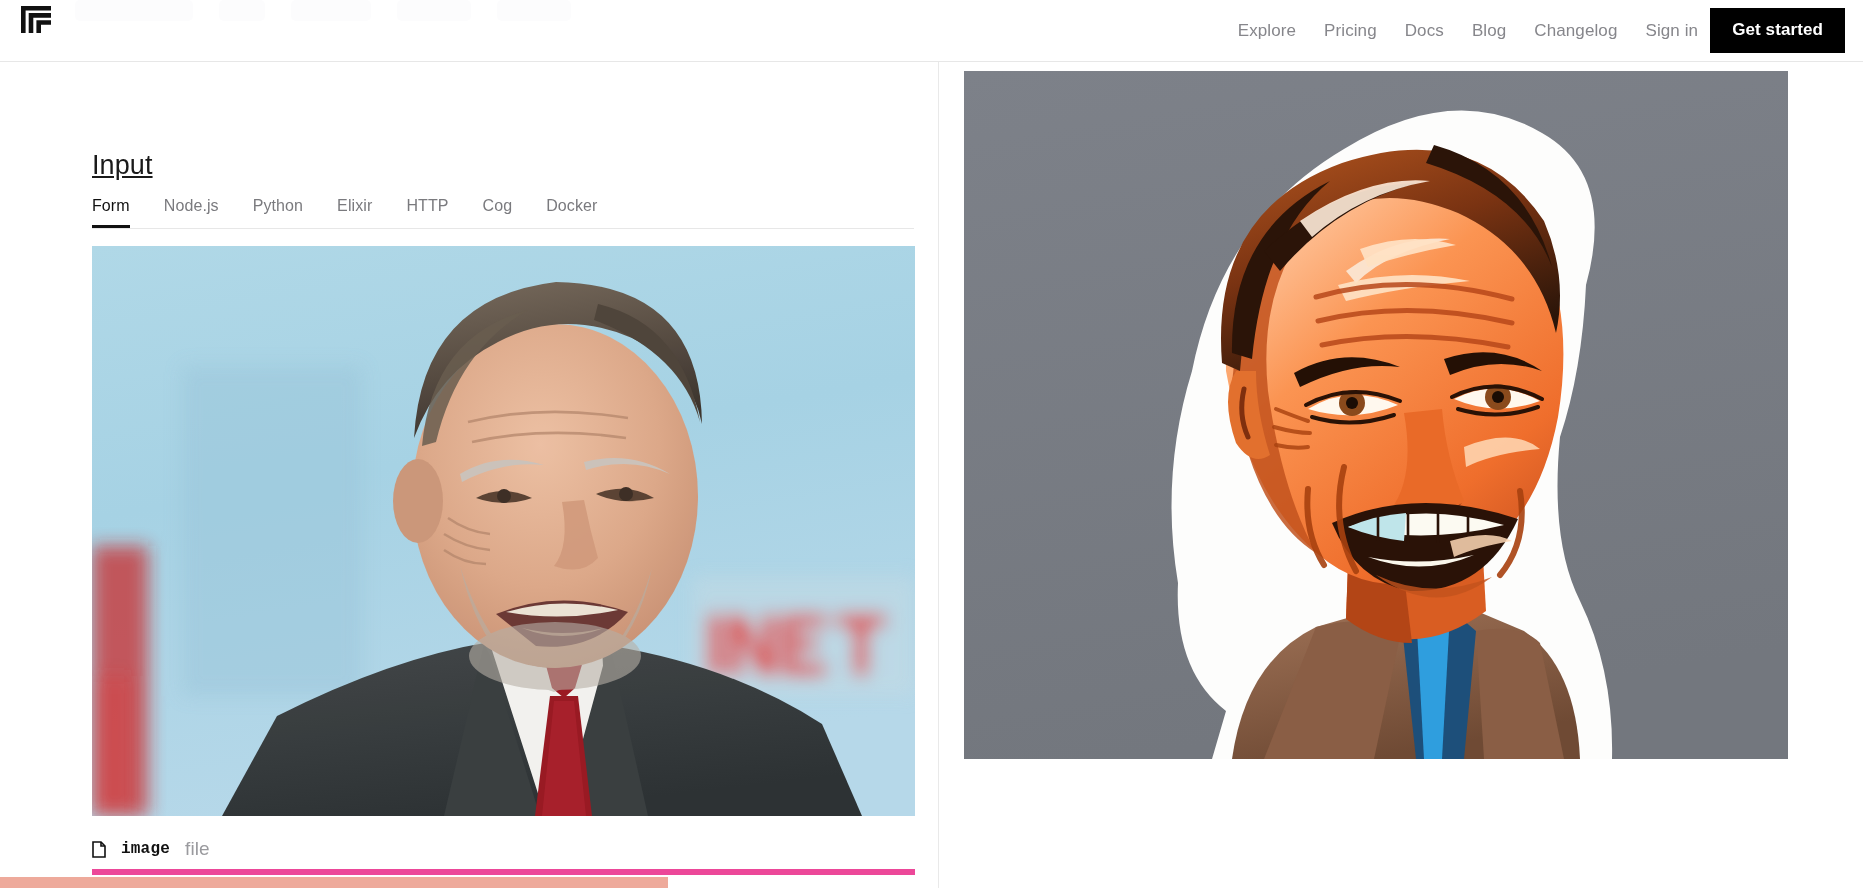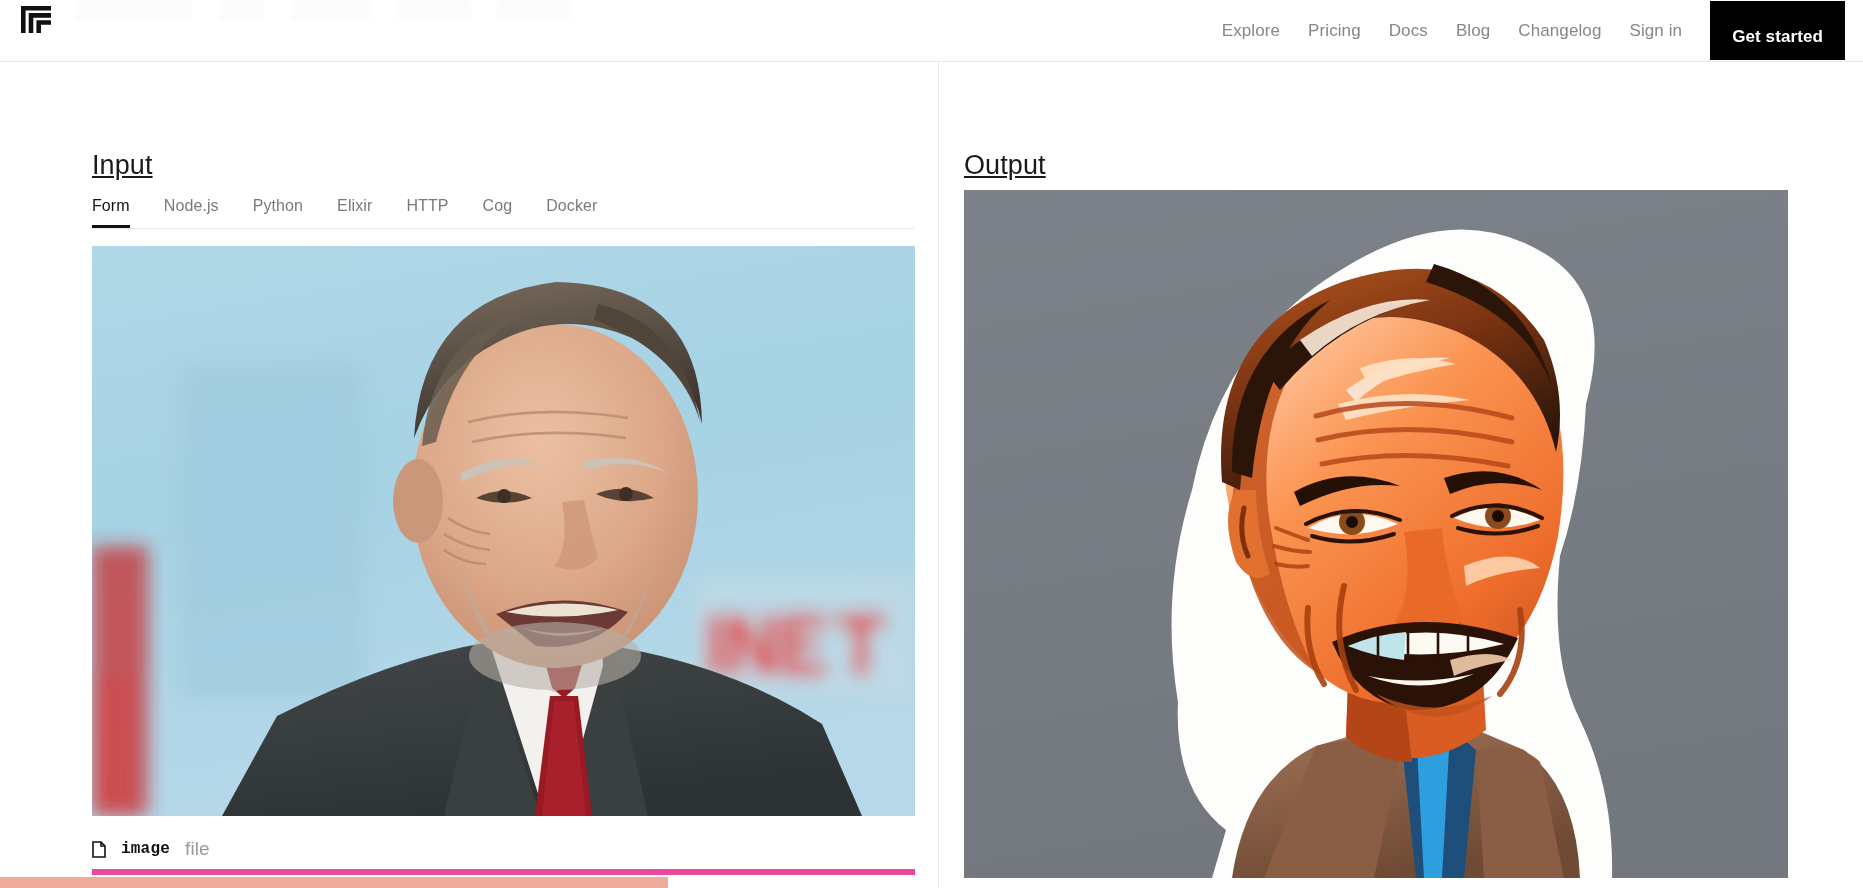--- a/index.html
+++ b/index.html
@@ -50,28 +50,28 @@
   }
   .nav-link {
     color: #86868b;
     font-size: 17px;
     line-height: 1;
     text-decoration: none;
     padding: 0 14px;
     white-space: nowrap;
     letter-spacing: .1px;
   }
-  .nav-link:last-of-type { padding-right: 28px; }
+  .nav-link:last-of-type { padding-right: 12px; }
   .get-started {
     background: #000;
     color: #fff;
     font-size: 17px;
     font-weight: 600;
     letter-spacing: .1px;
-    padding: 26px 22px 13px;
+    padding: 12px 22px 13px;
     white-space: nowrap;
     border: none;
     cursor: pointer;
     margin-right: 18px;
     font-family: "Liberation Sans", sans-serif;
   }
 
   
   .main {
     display: flex;
@@ -342,21 +342,20 @@
         <path d="M9 1 v4 h4" fill="none" stroke="#111" stroke-width="1.6"></path>
       </svg>
       <span class="field-name">image</span>
       <span class="field-type">file</span>
     </div>
 
   </div>
 
   <div class="col col-output">
 
-    <div class="section-title">Output</div>
 
 
     <div class="output-media">
       <svg width="824" height="688" viewBox="0 0 824 688">
         <defs>
           <linearGradient id="grayBg2" x1="0" y1="0" x2="0.2" y2="1">
             <stop offset="0%" stop-color="#7d8189"></stop>
             <stop offset="100%" stop-color="#73777e"></stop>
           </linearGradient>
           <linearGradient id="skinOr" x1="0.2" y1="0" x2="0.9" y2="1">

